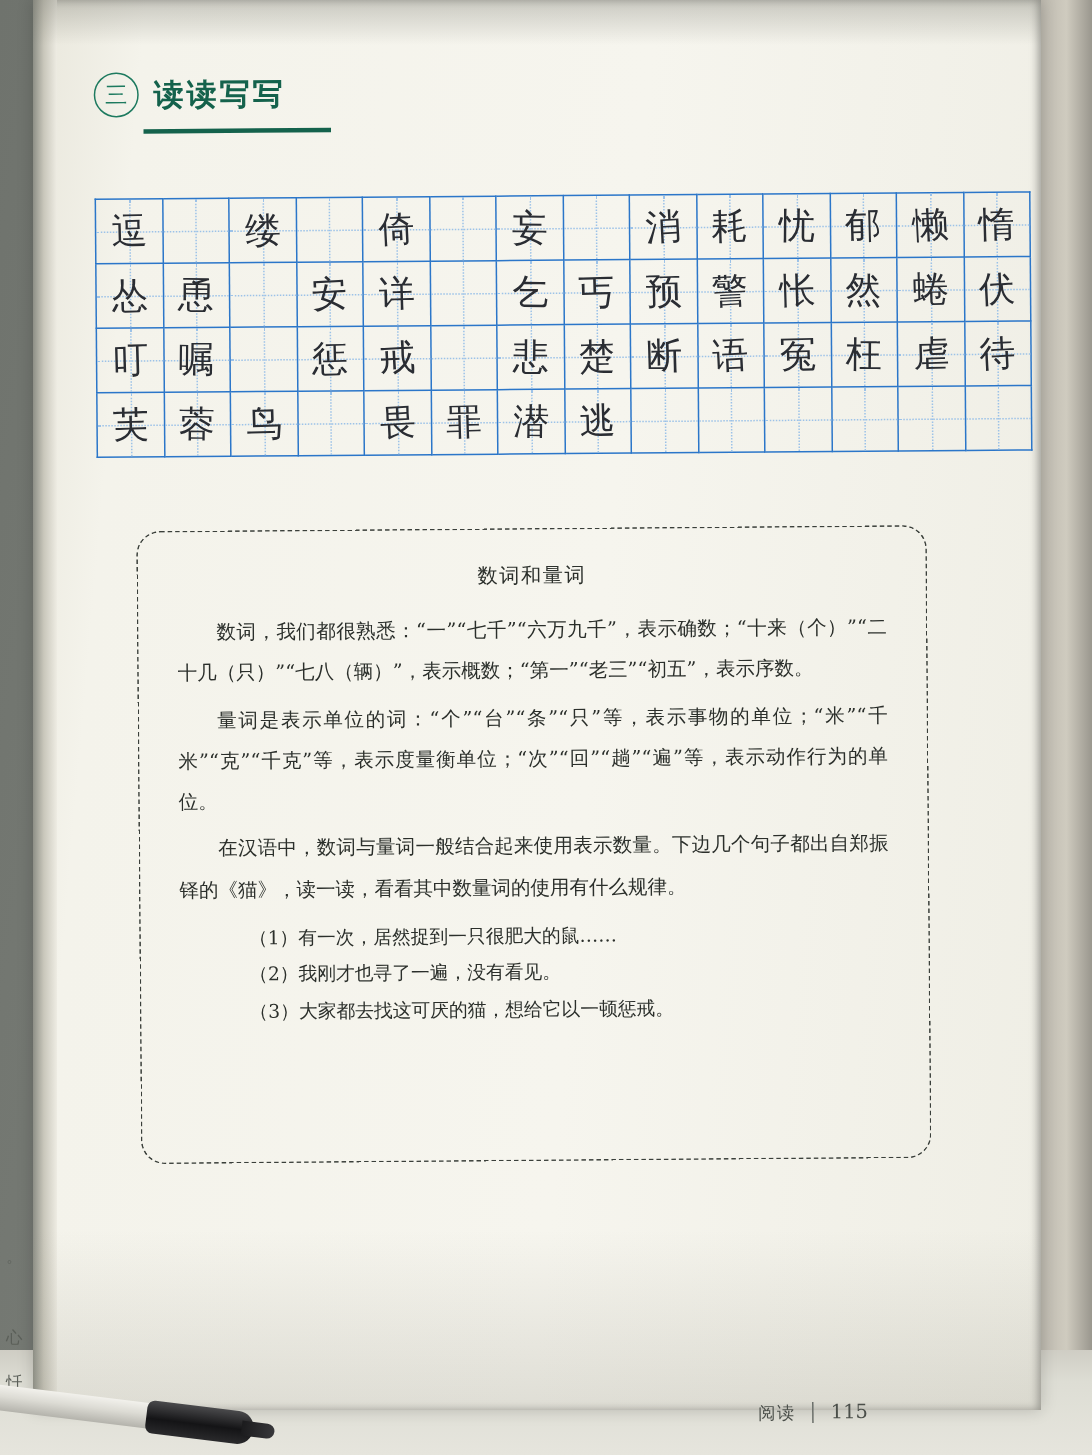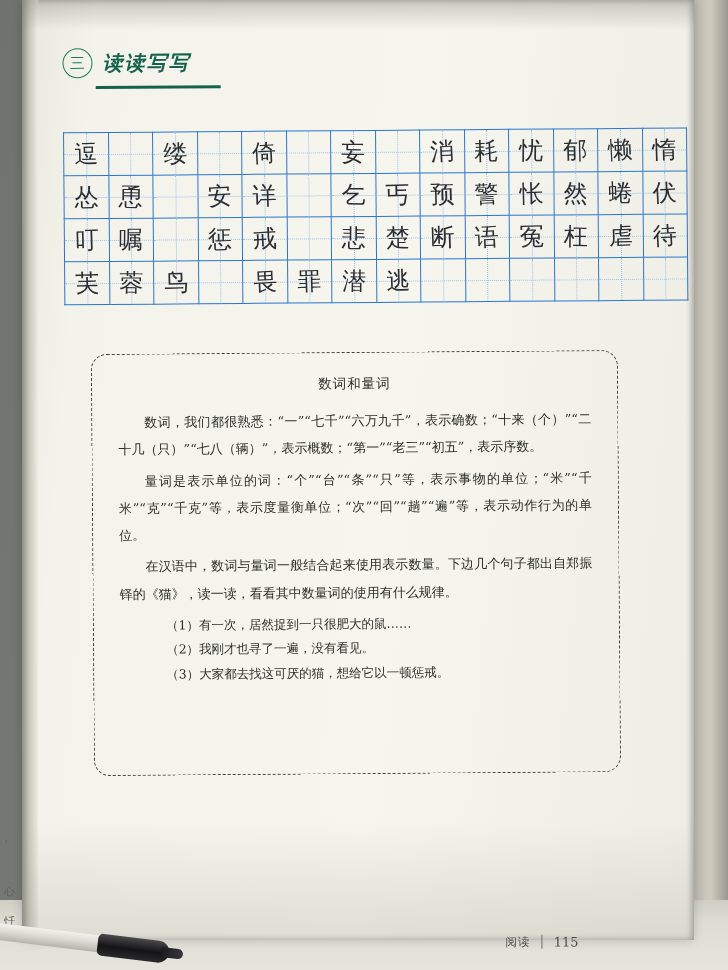--- a/index.html
+++ b/index.html
@@ -105,21 +105,20 @@
     display: flex; align-items: center; justify-content: center;
     font-size: 15px; line-height: 1;
     font-family: "DejaVu Sans", sans-serif;
   }
   .hdr-title {
     color: #14624c;
     font-size: 20px;
     letter-spacing: 2px;
     font-weight: bold;
     font-family: "DejaVu Sans", sans-serif;
-    font-style: italic;
   }
   .hdr-rule {
     position: absolute;
     left: 95px; top: 84px;
     width: 125px; height: 2.5px;
     background: #14624c;
   }
 
   
   .grid-wrap {

